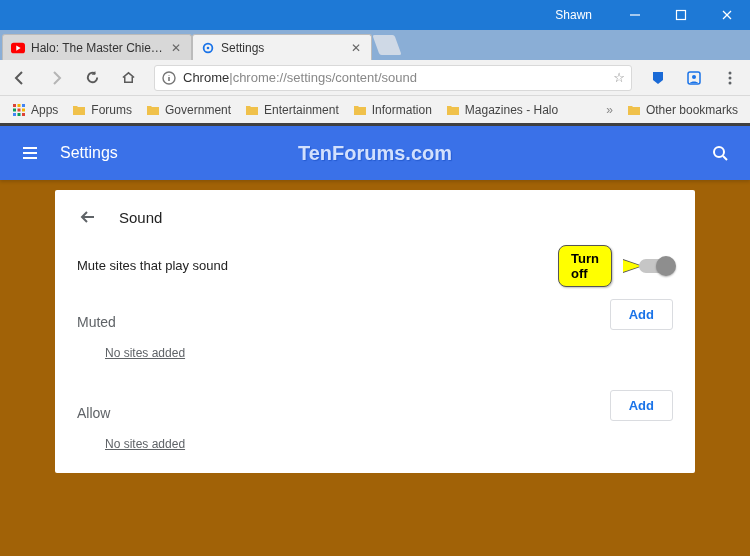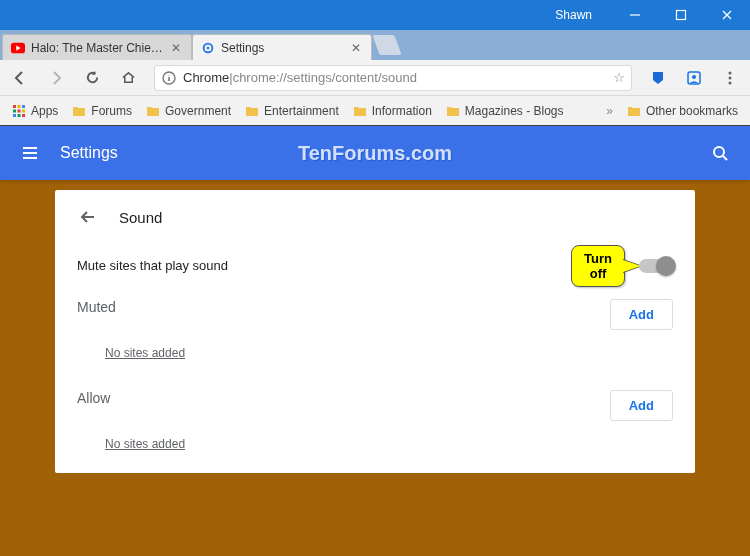--- a/index.html
+++ b/index.html
@@ -27,21 +27,21 @@
   .navbtn.disabled { color: #b5b5b5; }
   .navbtn.enabled  { color: #5a5a5a; }
   .addrwrap { flex: 1; display:flex; align-items:center; background: #fff; border: 1px solid #d9d9d9; border-radius: 3px; height: 26px; margin: 0 4px; padding: 0 6px; font-size: 13px; color: #555; }
   .addrwrap .secure { width:16px; height:16px; margin-right: 6px; display:flex; align-items:center; justify-content:center; }
   .addrwrap .origin { color: #333; }
   .addrwrap .path   { color: #888; }
   .rbtn { width: 28px; height: 28px; display:flex; align-items:center; justify-content:center; color: #5a5a5a; }
   .star { color: #888; margin-left: 4px; }
 
   
-  .bookbar { height: 30px; background: #f2f2f2; border-bottom: 1px solid #404040; display:flex; align-items:center; padding: 0 6px; font-size: 12px; color: #444; gap: 2px; }
+  .bookbar { height: 30px; background: #f2f2f2; border-bottom: 3px solid #404040; display:flex; align-items:center; padding: 0 6px; font-size: 12px; color: #444; gap: 2px; }
   .bm { display:flex; align-items:center; padding: 2px 6px; border-radius: 3px; white-space: nowrap; }
   .bm .folder { width:14px; height:14px; margin-right: 5px; }
   .bm .appsicon { width:14px; height:14px; margin-right: 5px; }
   .bookbar .spacer { flex: 1; }
   .chev { color: #888; padding: 0 6px; }
 
   
   .bluebar { height: 54px; background: #3a71e8; display:flex; align-items:center; color:#fff; padding: 0 18px; position: relative; }
   .bluebar .ham { width: 24px; height: 24px; margin-right: 18px; display:flex; align-items:center; justify-content:center; }
   .bluebar .h-title { font-size: 16px; font-weight: 500; }
@@ -54,21 +54,21 @@
   .sub-header { display:flex; align-items:center; padding: 16px 22px 12px 22px; }
   .sub-header .backarrow { width: 22px; height: 22px; margin-right: 20px; color: #5f6367; display:flex; align-items:center; justify-content:center; }
   .sub-header .sh-title { font-size: 15px; color: #222; font-weight: 500; }
 
   .row { display:flex; align-items:center; justify-content:space-between; padding: 18px 22px; }
   .row .label { font-size: 13px; color: #222; }
   .toggle { width: 34px; height: 14px; background: #c6c6c6; border-radius: 14px; position: relative; }
   .toggle .knob { position:absolute; top:-3px; right:-3px; width:20px; height:20px; background:#8e8e8e; border-radius:50%; box-shadow: 0 1px 2px rgba(0,0,0,.3); }
 
   .section { padding: 8px 22px 0 22px; }
-  .section-head { display:flex; align-items:flex-start; justify-content:space-between; }
+  .section-head { display:flex; align-items:flex-end; justify-content:space-between; }
   .section-head .stitle { font-size: 14px; color: #5f6367; font-weight: 500; }
   .addbtn { border: 1px solid #dadce0; background:#fff; color:#1a73e8; font-size: 13px; font-weight: 700; padding: 7px 18px; border-radius: 3px; }
   .section .empty { font-size: 12px; color: #5f6367; padding: 16px 8px 22px 28px; text-decoration: underline; }
 
   
   .callout { position:absolute; background: #ffff00; border: 1px solid #555; border-radius: 8px; padding: 5px 12px; font-size: 13px; font-weight: bold; color:#000; box-shadow: 1px 1px 2px rgba(0,0,0,.25);}
   .callout-tail { position:absolute; width: 0; height: 0; border-top: 6px solid transparent; border-bottom: 6px solid transparent; border-left: 18px solid #ffff00; }
   .callout-tail-border { position:absolute; width: 0; height: 0; border-top: 7px solid transparent; border-bottom: 7px solid transparent; border-left: 20px solid #555; }
 
   .bluebar-shadow { box-shadow: 0 2px 3px rgba(0,0,0,.15); position:relative; z-index:5;}
@@ -220,21 +220,21 @@
   <div class="bm">
       <svg class="folder" viewBox="0 0 14 14">
         <path d="M1 3h4l1 1h7v8H1z"></path>
       </svg>
       <span>Information</span>
     </div>
   <div class="bm">
       <svg class="folder" viewBox="0 0 14 14">
         <path d="M1 3h4l1 1h7v8H1z"></path>
       </svg>
-      <span>Magazines - Blogs</span>
+      <span>Magazines - Halo</span>
     </div>
   <span class="spacer"></span>
   <span class="chev">»</span>
   <div class="bm">
       <svg class="folder" viewBox="0 0 14 14">
         <path d="M1 3h4l1 1h7v8H1z"></path>
       </svg>
       <span>Other bookmarks</span>
     </div>
 </div>
@@ -265,21 +265,21 @@
             <line x1="3" y1="9" x2="15" y2="9"></line>
             <polyline points="8,4 3,9 8,14"></polyline>
           </svg>
       </div>
       <div class="sh-title">Sound</div>
     </div>
 
     <div class="row" style="position:relative;">
       <div class="label">Mute sites that play sound</div>
       <div style="position:relative; display:flex; align-items:center;">
-        <div class="callout" style="right:48px;text-align:center;">Turn off</div>
+        <div class="callout" style="right:61px;">Turn off</div>
         <div class="callout-tail-border" style="right:30px;"></div>
         <div class="callout-tail" style="right:32px;"></div>
         <div class="toggle">
             <div class="knob"></div>
           </div>
       </div>
     </div>
 
     <div class="section">
       <div class="section-head">

